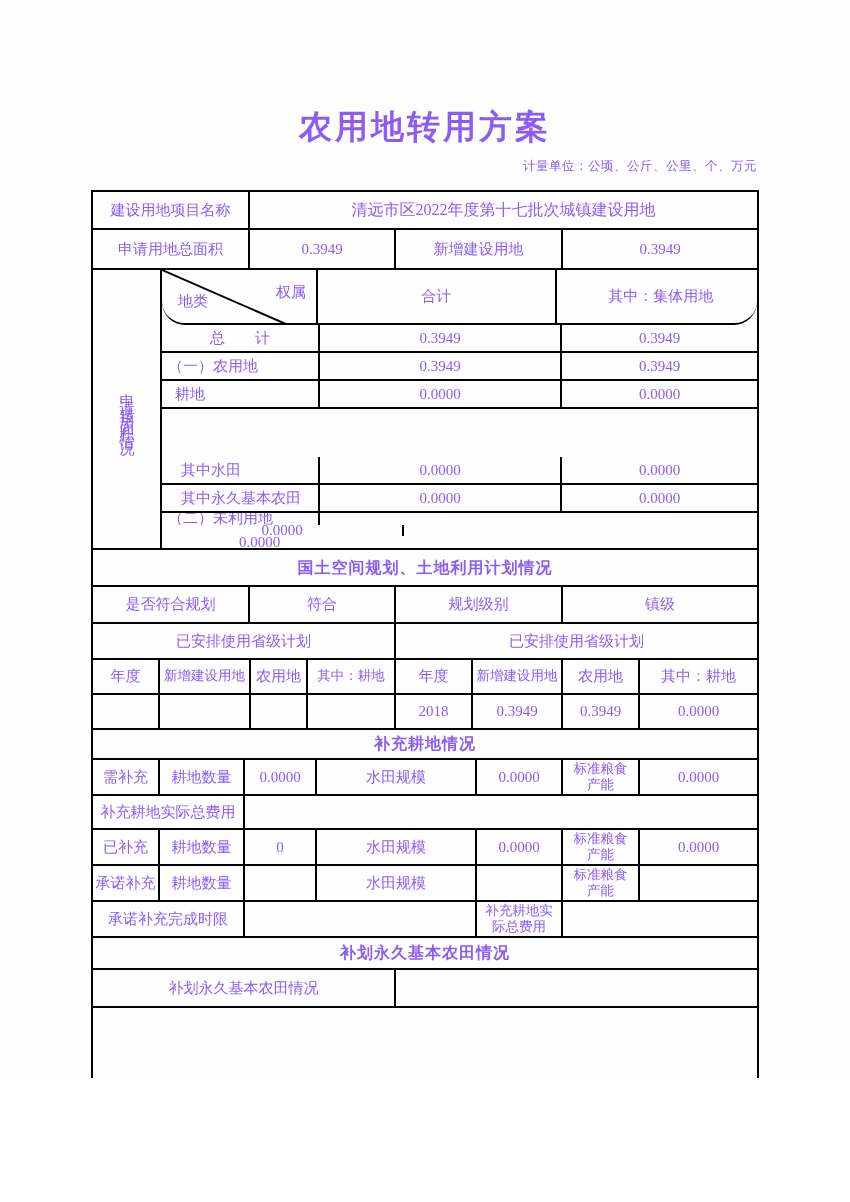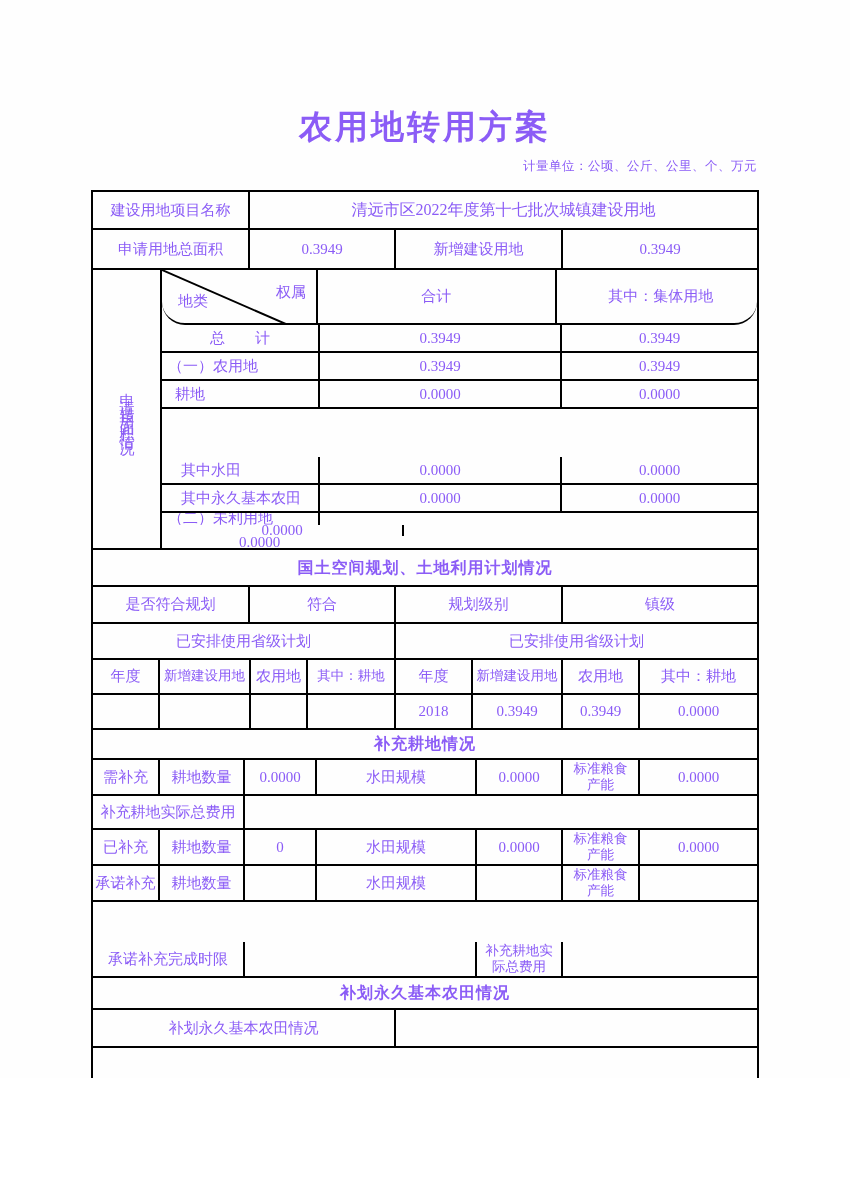--- a/index.html
+++ b/index.html
@@ -190,21 +190,21 @@
     <div class="row" style="height:36px;">
       <div class="cell" style="width:67px;padding:0 1px;">承诺补充</div>
       <div class="cell" style="width:85px;">耕地数量</div>
       <div class="cell" style="width:72px;"></div>
       <div class="cell" style="width:160px;">水田规模</div>
       <div class="cell" style="width:86px;"></div>
       <div class="cell small" style="width:77px;padding:0 4px;">标准粮食产能</div>
       <div class="cell" style="width:117px;"></div>
     </div>
 
-    <div class="row" style="height:36px;margin-top:40px;">
+    <div class="row" style="height:36px;">
       <div class="cell" style="width:152px;">承诺补充完成时限</div>
       <div class="cell" style="width:232px;"></div>
       <div class="cell small" style="width:86px;padding:0 3px;">补充耕地实际总费用</div>
       <div class="cell" style="width:194px;"></div>
     </div>
 
     <div class="row" style="height:32px;">
       <div class="cell sec-hdr" style="width:664px;">补划永久基本农田情况</div>
     </div>
 

